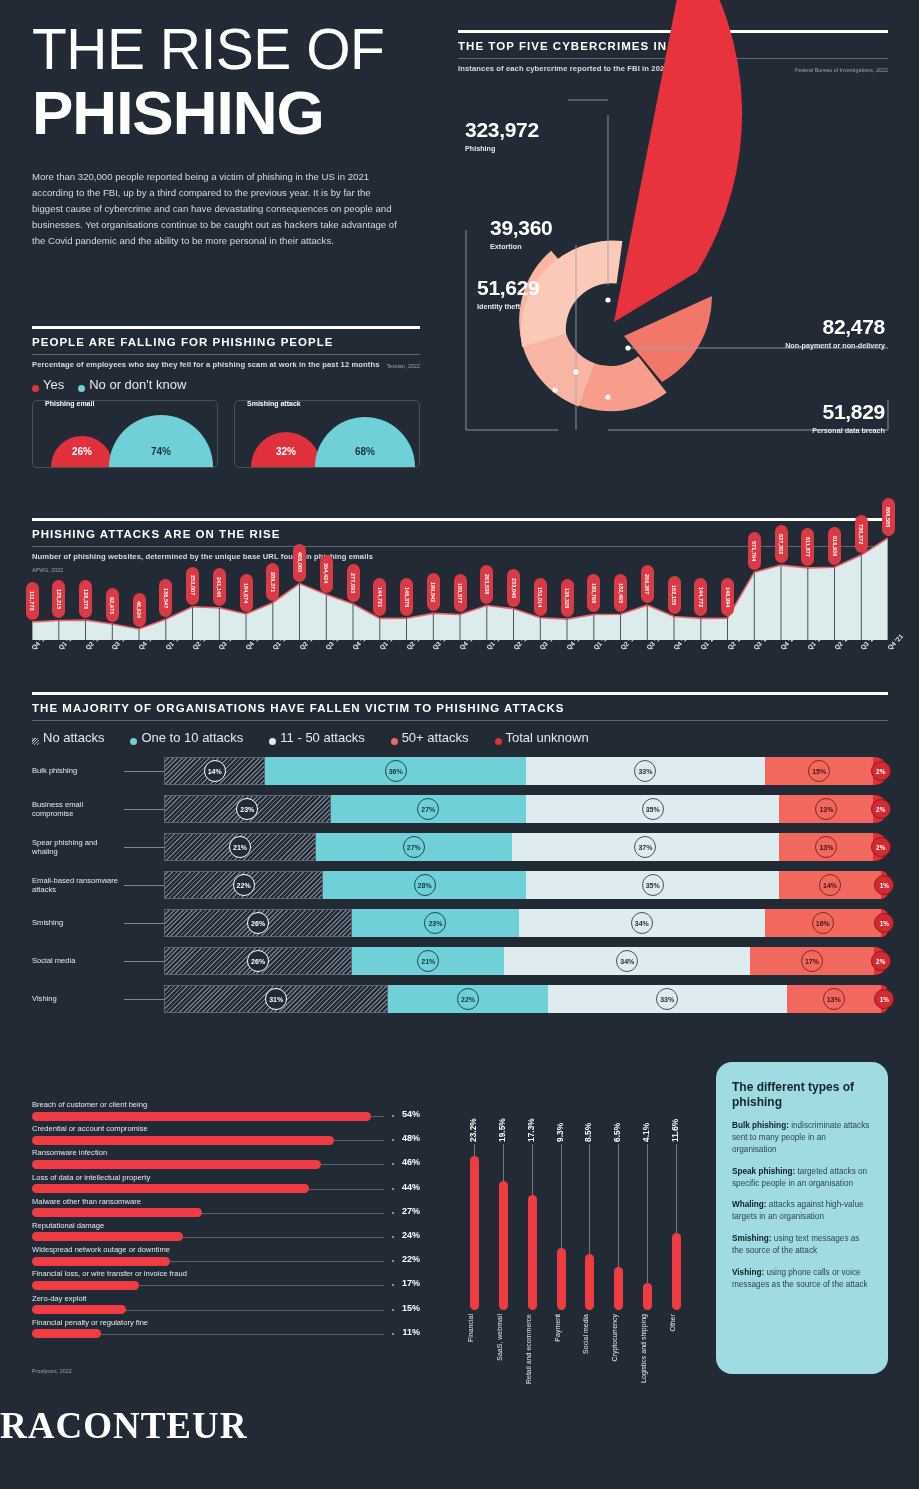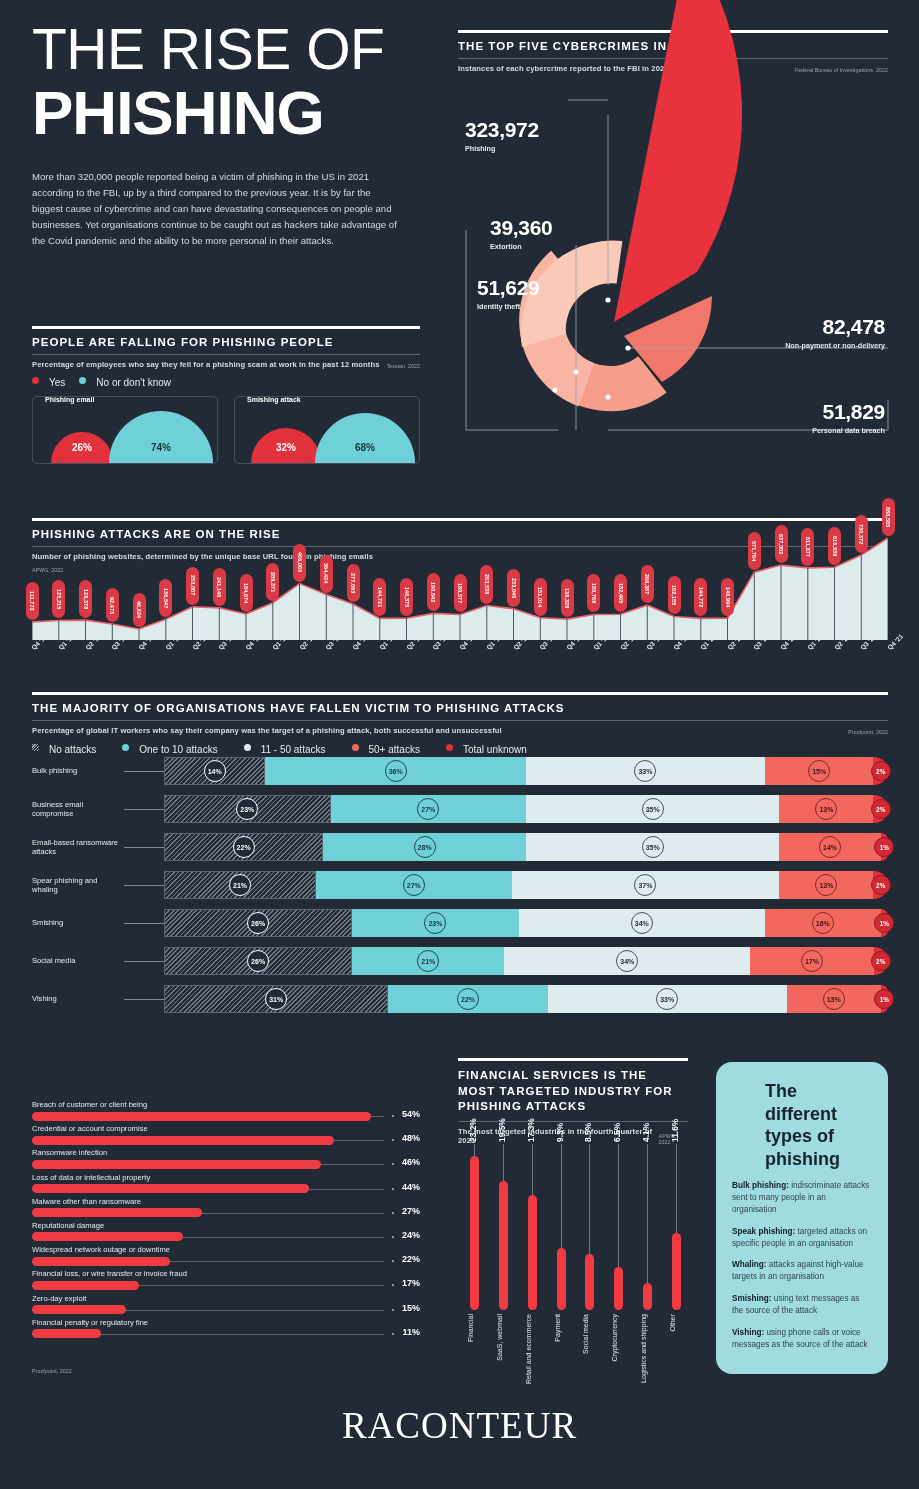--- a/index.html
+++ b/index.html
@@ -36,21 +36,21 @@
   #donut-wrap { position:absolute; left:458px; top:0px; width:461px; height:460px;
                 pointer-events:none; }
   .cnum { position:absolute; }
   .cnum .v { font-size:21px; font-weight:bold; letter-spacing:-.3px; }
   .cnum .l { font-size:7.2px; font-weight:bold; color:#e4e9ee; margin-top:2px; }
   .cnum.r { text-align:right; }
 
   
   #falling { left:32px; top:326px; width:388px; }
   .legend { display:flex; gap:14px; margin-top:8px; align-items:center; }
-  .lg { display:flex; gap:10px; align-items:flex-start; font-size:10px; color:#e6eaee; }
+  .lg { display:flex; gap:4px; align-items:flex-end; font-size:13px; color:#e6eaee; }
   .dot { width:7px; height:7px; border-radius:50%; display:inline-block; }
   .halfcards { display:flex; gap:16px; margin-top:8px; }
   .halfcard { position:relative; width:186px; height:68px;
               border:1px solid #46505c; border-radius:5px; overflow:hidden; }
   .hc-tag { position:absolute; left:8px; top:-1px; background:#222a35; padding:0 4px;
             font-size:7px; font-weight:bold; color:#fff; z-index:4; }
   .semi { position:absolute; bottom:0; border-radius:1000px 1000px 0 0;
           display:flex; align-items:flex-end; justify-content:center; }
   .semi span { font-size:10px; font-weight:bold; padding-bottom:10px; }
 
@@ -110,26 +110,26 @@
   .ilead { position:absolute; width:1px; background:#6e7884; }
   .ibar { position:absolute; width:9px; border-radius:6px; background:#ef3b42; }
   .ival { position:absolute; font-size:8.4px; font-weight:bold; color:#fff;
           writing-mode:vertical-rl; transform:rotate(180deg); white-space:nowrap; }
   .icat { position:absolute; font-size:7px; color:#e6eaee;
           writing-mode:vertical-rl; transform:rotate(180deg); white-space:nowrap; }
 
   
   #types { position:absolute; left:716px; top:1062px; width:172px; height:312px;
            background:#9fdbe0; border-radius:16px; padding:18px 16px; color:#1d2b33; }
-  #types h3 { font-size:18px; font-weight:bold; line-height:1.25; color:#16242c;margin-left:33px; }
+  #types h3 { font-size:12px; font-weight:bold; line-height:1.25; color:#16242c; }
   #types p { font-size:8.2px; line-height:1.45; margin-top:10px; color:#31444e; }
   #types p b { color:#0f1d25; }
 
-  #footer { position:absolute; left:0; right:0; bottom:42px; text-align:center;
-            font-size:37px; letter-spacing:1px; font-weight:400; color:#fff;
+  #footer { position:absolute; left:0; right:0; bottom:42px; 
+            font-size:37px; letter-spacing:1px; font-weight:700; color:#fff;
             font-family:"Liberation Serif", serif; }
 </style>
 </head>
 <body>
 
 <div class="page">
 
   <div id="hero">
     <div class="h1">THE RISE OF</div>
     <div class="h2">PHISHING</div>
@@ -357,24 +357,20 @@
         <div class="xlab" style="left:800.5px;top:116px;">Q2 '21</div>
         <div class="xlab" style="left:827.25px;top:116px;">Q3 '21</div>
         <div class="xlab" style="left:854px;top:116px;">Q4 '21</div>
       </div>
   </div>
 
   <div class="sec" id="major">
     <div class="rule-top"></div>
     <div class="sec-title">THE MAJORITY OF ORGANISATIONS HAVE FALLEN VICTIM TO PHISHING ATTACKS</div>
     <div class="rule-thin"></div>
-    <div style="display:flex;justify-content:space-between;align-items:flex-end;">
-      <div class="sec-sub">Percentage of global IT workers who say their company was the target of a phishing attack, both successful and unsuccessful</div>
-      <div class="src">Proofpoint, 2022</div>
-    </div>
     <div class="legend" id="major-legend" style="gap:26px;margin-top:9px">
         <div class="lg">
           <span class="dot" style="border-radius:0;background:repeating-linear-gradient(-45deg,#222a35 0 1px,#aab3bd 1px 2px)"></span>
           <span>No attacks</span>
         </div>
         <div class="lg">
           <span class="dot" style="background:#6fd0d8"></span>
           <span>One to 10 attacks</span>
         </div>
         <div class="lg">
@@ -430,60 +426,60 @@
           </div>
           <div class="seg seg-sal" style="width:13%">
             <span class="bub">13%</span>
           </div>
           <div class="seg seg-red" style="width:2%">
             <span class="bub">2%</span>
           </div>
         </div>
       </div>
       <div class="brow">
+        <div class="rlabel">Spear phishing and whaling</div>
+        <div class="leader" style="left:92px;width:40px;"></div>
+        <div style="width:40px"></div>
+        <div class="bstack">
+          <div class="seg seg-hatch" style="width:21%">
+            <span class="bub">21%</span>
+          </div>
+          <div class="seg seg-teal" style="width:27%">
+            <span class="bub">27%</span>
+          </div>
+          <div class="seg seg-pale" style="width:37%">
+            <span class="bub">37%</span>
+          </div>
+          <div class="seg seg-sal" style="width:13%">
+            <span class="bub">13%</span>
+          </div>
+          <div class="seg seg-red" style="width:2%">
+            <span class="bub">2%</span>
+          </div>
+        </div>
+      </div>
+      <div class="brow">
         <div class="rlabel">Email-based ransomware attacks</div>
         <div class="leader" style="left:92px;width:40px;"></div>
         <div style="width:40px"></div>
         <div class="bstack">
           <div class="seg seg-hatch" style="width:22%">
             <span class="bub">22%</span>
           </div>
           <div class="seg seg-teal" style="width:28%">
             <span class="bub">28%</span>
           </div>
           <div class="seg seg-pale" style="width:35%">
             <span class="bub">35%</span>
           </div>
           <div class="seg seg-sal" style="width:14%">
             <span class="bub">14%</span>
           </div>
           <div class="seg seg-red" style="width:1%">
             <span class="bub">1%</span>
-          </div>
-        </div>
-      </div>
-      <div class="brow">
-        <div class="rlabel">Spear phishing and whaling</div>
-        <div class="leader" style="left:92px;width:40px;"></div>
-        <div style="width:40px"></div>
-        <div class="bstack">
-          <div class="seg seg-hatch" style="width:21%">
-            <span class="bub">21%</span>
-          </div>
-          <div class="seg seg-teal" style="width:27%">
-            <span class="bub">27%</span>
-          </div>
-          <div class="seg seg-pale" style="width:37%">
-            <span class="bub">37%</span>
-          </div>
-          <div class="seg seg-sal" style="width:13%">
-            <span class="bub">13%</span>
-          </div>
-          <div class="seg seg-red" style="width:2%">
-            <span class="bub">2%</span>
           </div>
         </div>
       </div>
       <div class="brow">
         <div class="rlabel">Smishing</div>
         <div class="leader" style="left:92px;width:40px;"></div>
         <div style="width:40px"></div>
         <div class="bstack">
           <div class="seg seg-hatch" style="width:26%">
             <span class="bub">26%</span>
@@ -615,29 +611,20 @@
       <div class="crow">
         <div class="cl">Financial penalty or regulatory fine</div>
         <div class="track"></div>
         <div class="cbar" style="width:69.14285714285714px"></div>
         <div class="tick"></div>
         <div class="cv">11%</div>
       </div>
     </div>
   <div class="src" style="position:absolute;left:32px;top:1368px;">Proofpoint, 2022</div>
 
-  <div class="sec" id="inds">
-    <div class="rule-top"></div>
-    <div class="sec-title" style="line-height:1.35">FINANCIAL SERVICES IS THE MOST TARGETED INDUSTRY FOR PHISHING ATTACKS</div>
-    <div class="rule-thin"></div>
-    <div style="display:flex;justify-content:space-between;align-items:flex-end;">
-      <div class="sec-sub">The most targeted industries in the fourth quarter of 2021</div>
-      <div class="src">APWG, 2022</div>
-    </div>
-  </div>
   <div id="ind-plot">
       <div class="ilead" style="left:16.375px;top:34px;height:11.951999999999998px;"></div>
       <div class="ibar" style="left:12.375px;top:45.952px;height:154.048px;"></div>
       <div class="ival" style="left:10.375px;top:0px;height:32px;">23.2%</div>
       <div class="icat" style="left:9.375px;top:204px;">Financial</div>
       <div class="ilead" style="left:45.125px;top:34px;height:36.51999999999998px;"></div>
       <div class="ibar" style="left:41.125px;top:70.51999999999998px;height:129.48000000000002px;"></div>
       <div class="ival" style="left:39.125px;top:0px;height:32px;">19.5%</div>
       <div class="icat" style="left:38.125px;top:204px;">SaaS, webmail</div>
       <div class="ilead" style="left:73.875px;top:34px;height:51.127999999999986px;"></div>

